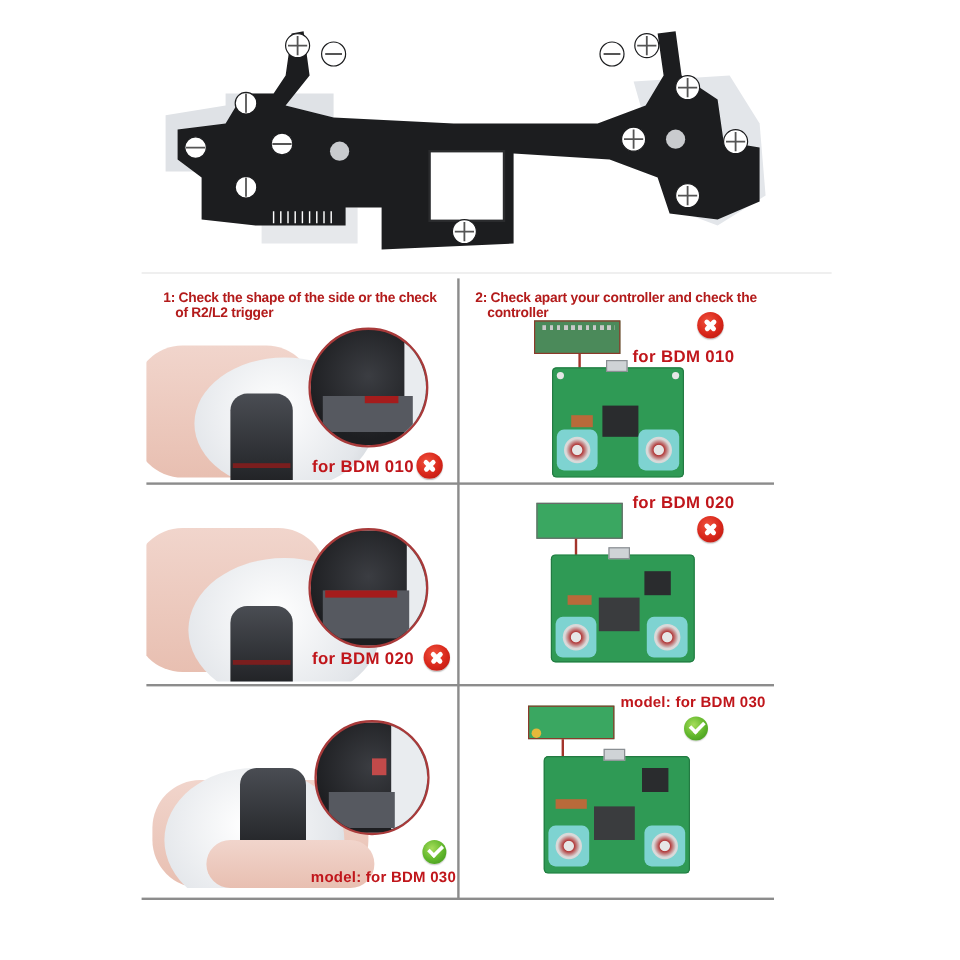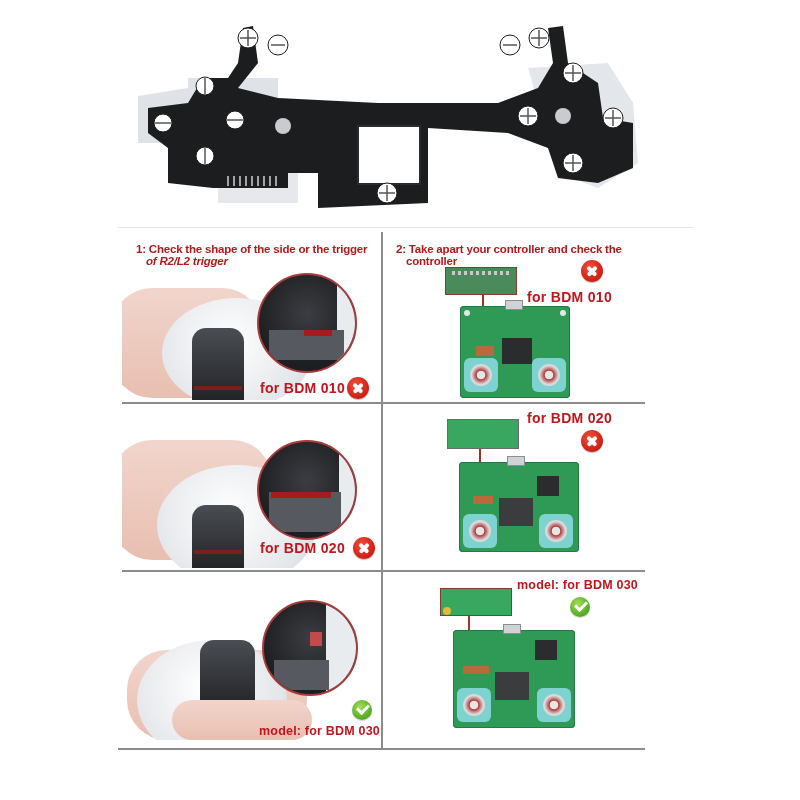--- a/index.html
+++ b/index.html
@@ -164,25 +164,25 @@
   </g>
 </svg>
 
 <div class="topline" style="left:118px; top:227px; width:575px;"></div>
 <div class="vline" style="left:381px; top:232px; height:517px;"></div>
 <div class="hline" style="left:122px; top:402px; width:523px;"></div>
 <div class="hline" style="left:122px; top:570px; width:523px;"></div>
 <div class="hline" style="left:118px; top:748px; width:527px;"></div>
 
 <div class="heading" style="left:136px; top:243px;">
-  <div>1: Check the shape of the side or the trigger</div>
-  <div style="padding-left:10px;font-style:italic;">of R2/L2 trigger</div>
+  <div>1: Check the shape of the side or the check</div>
+  <div style="padding-left:10px;">of R2/L2 trigger</div>
 </div>
 <div class="heading" style="left:396px; top:243px;">
-  <div>2: Take apart your controller and check the</div>
+  <div>2: Check apart your controller and check the</div>
   <div style="padding-left:10px;">controller</div>
 </div>
 
 <div class="photo" style="left:122px; top:268px; width:255px; height:132px;">
   <div class="hand" style="left:-10px; top:20px; width:150px; height:110px;"></div>
   <div class="controller-body" style="left:40px; top:30px; width:150px; height:110px;"></div>
   <div class="trigger" style="left:70px; top:60px; width:52px; height:80px;"></div>
   <div class="trigger-band" style="left:72px; top:118px; width:48px;"></div>
   <div class="zoom-circle" style="left:135px; top:5px; width:100px; height:100px;">
     <div class="inner-light" style="left:78px; top:0; width:30px; height:100px;"></div>

